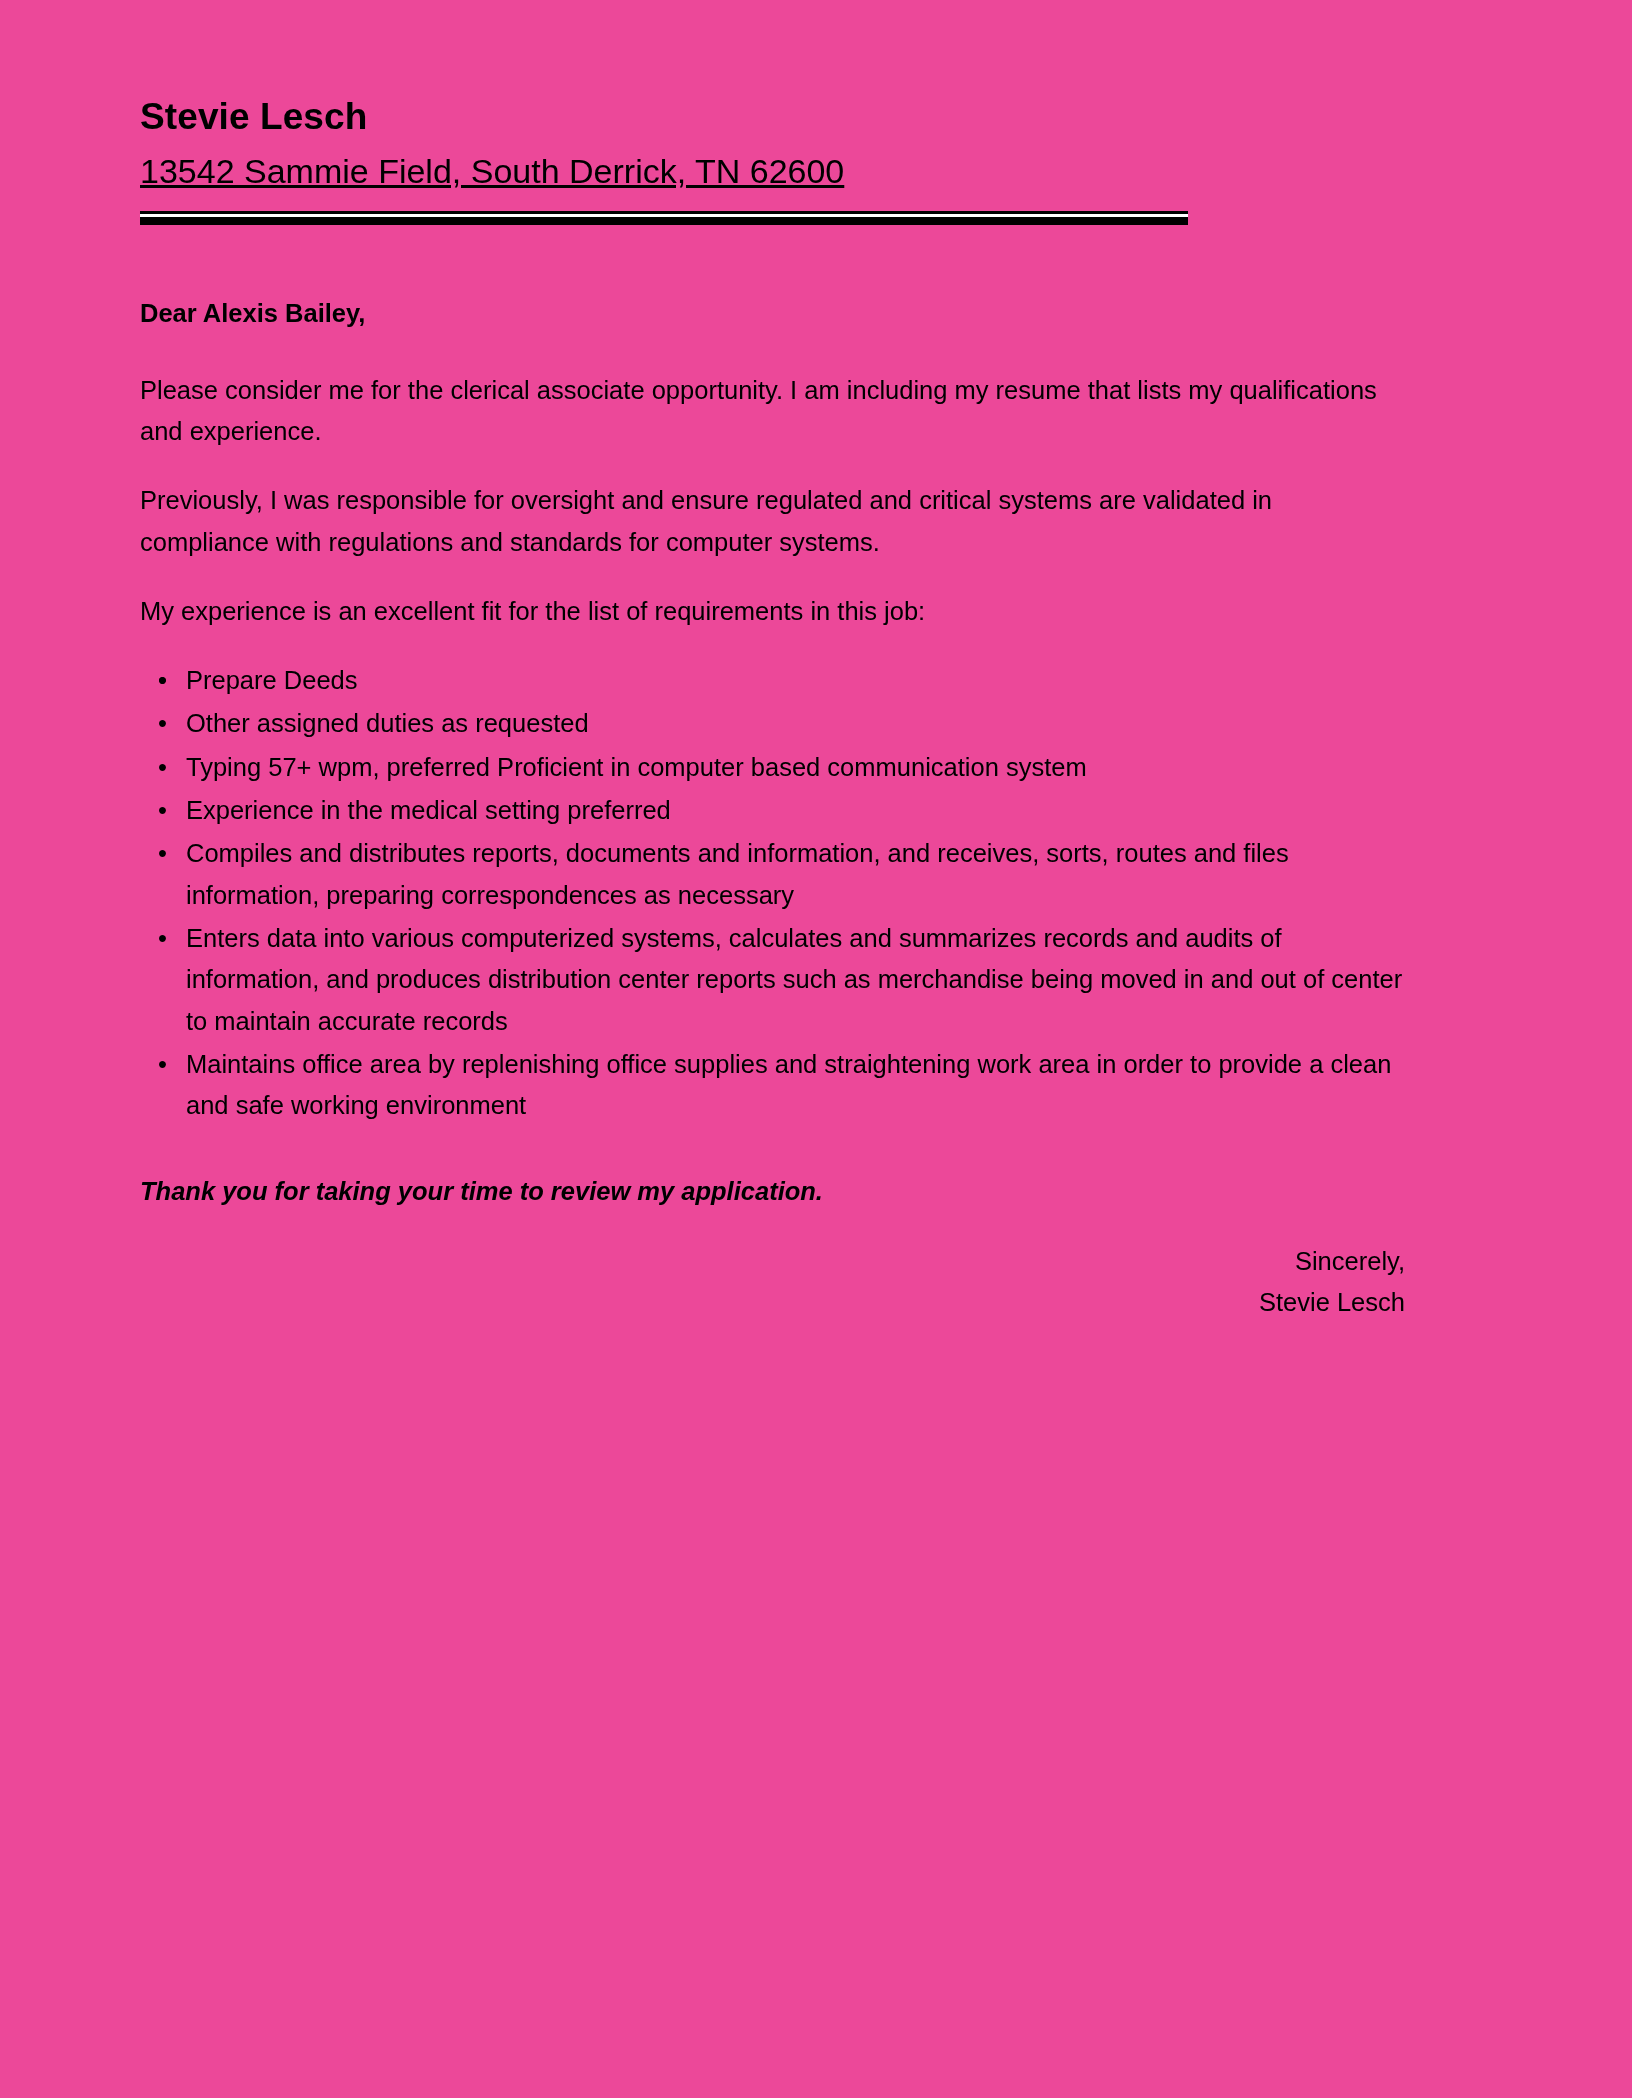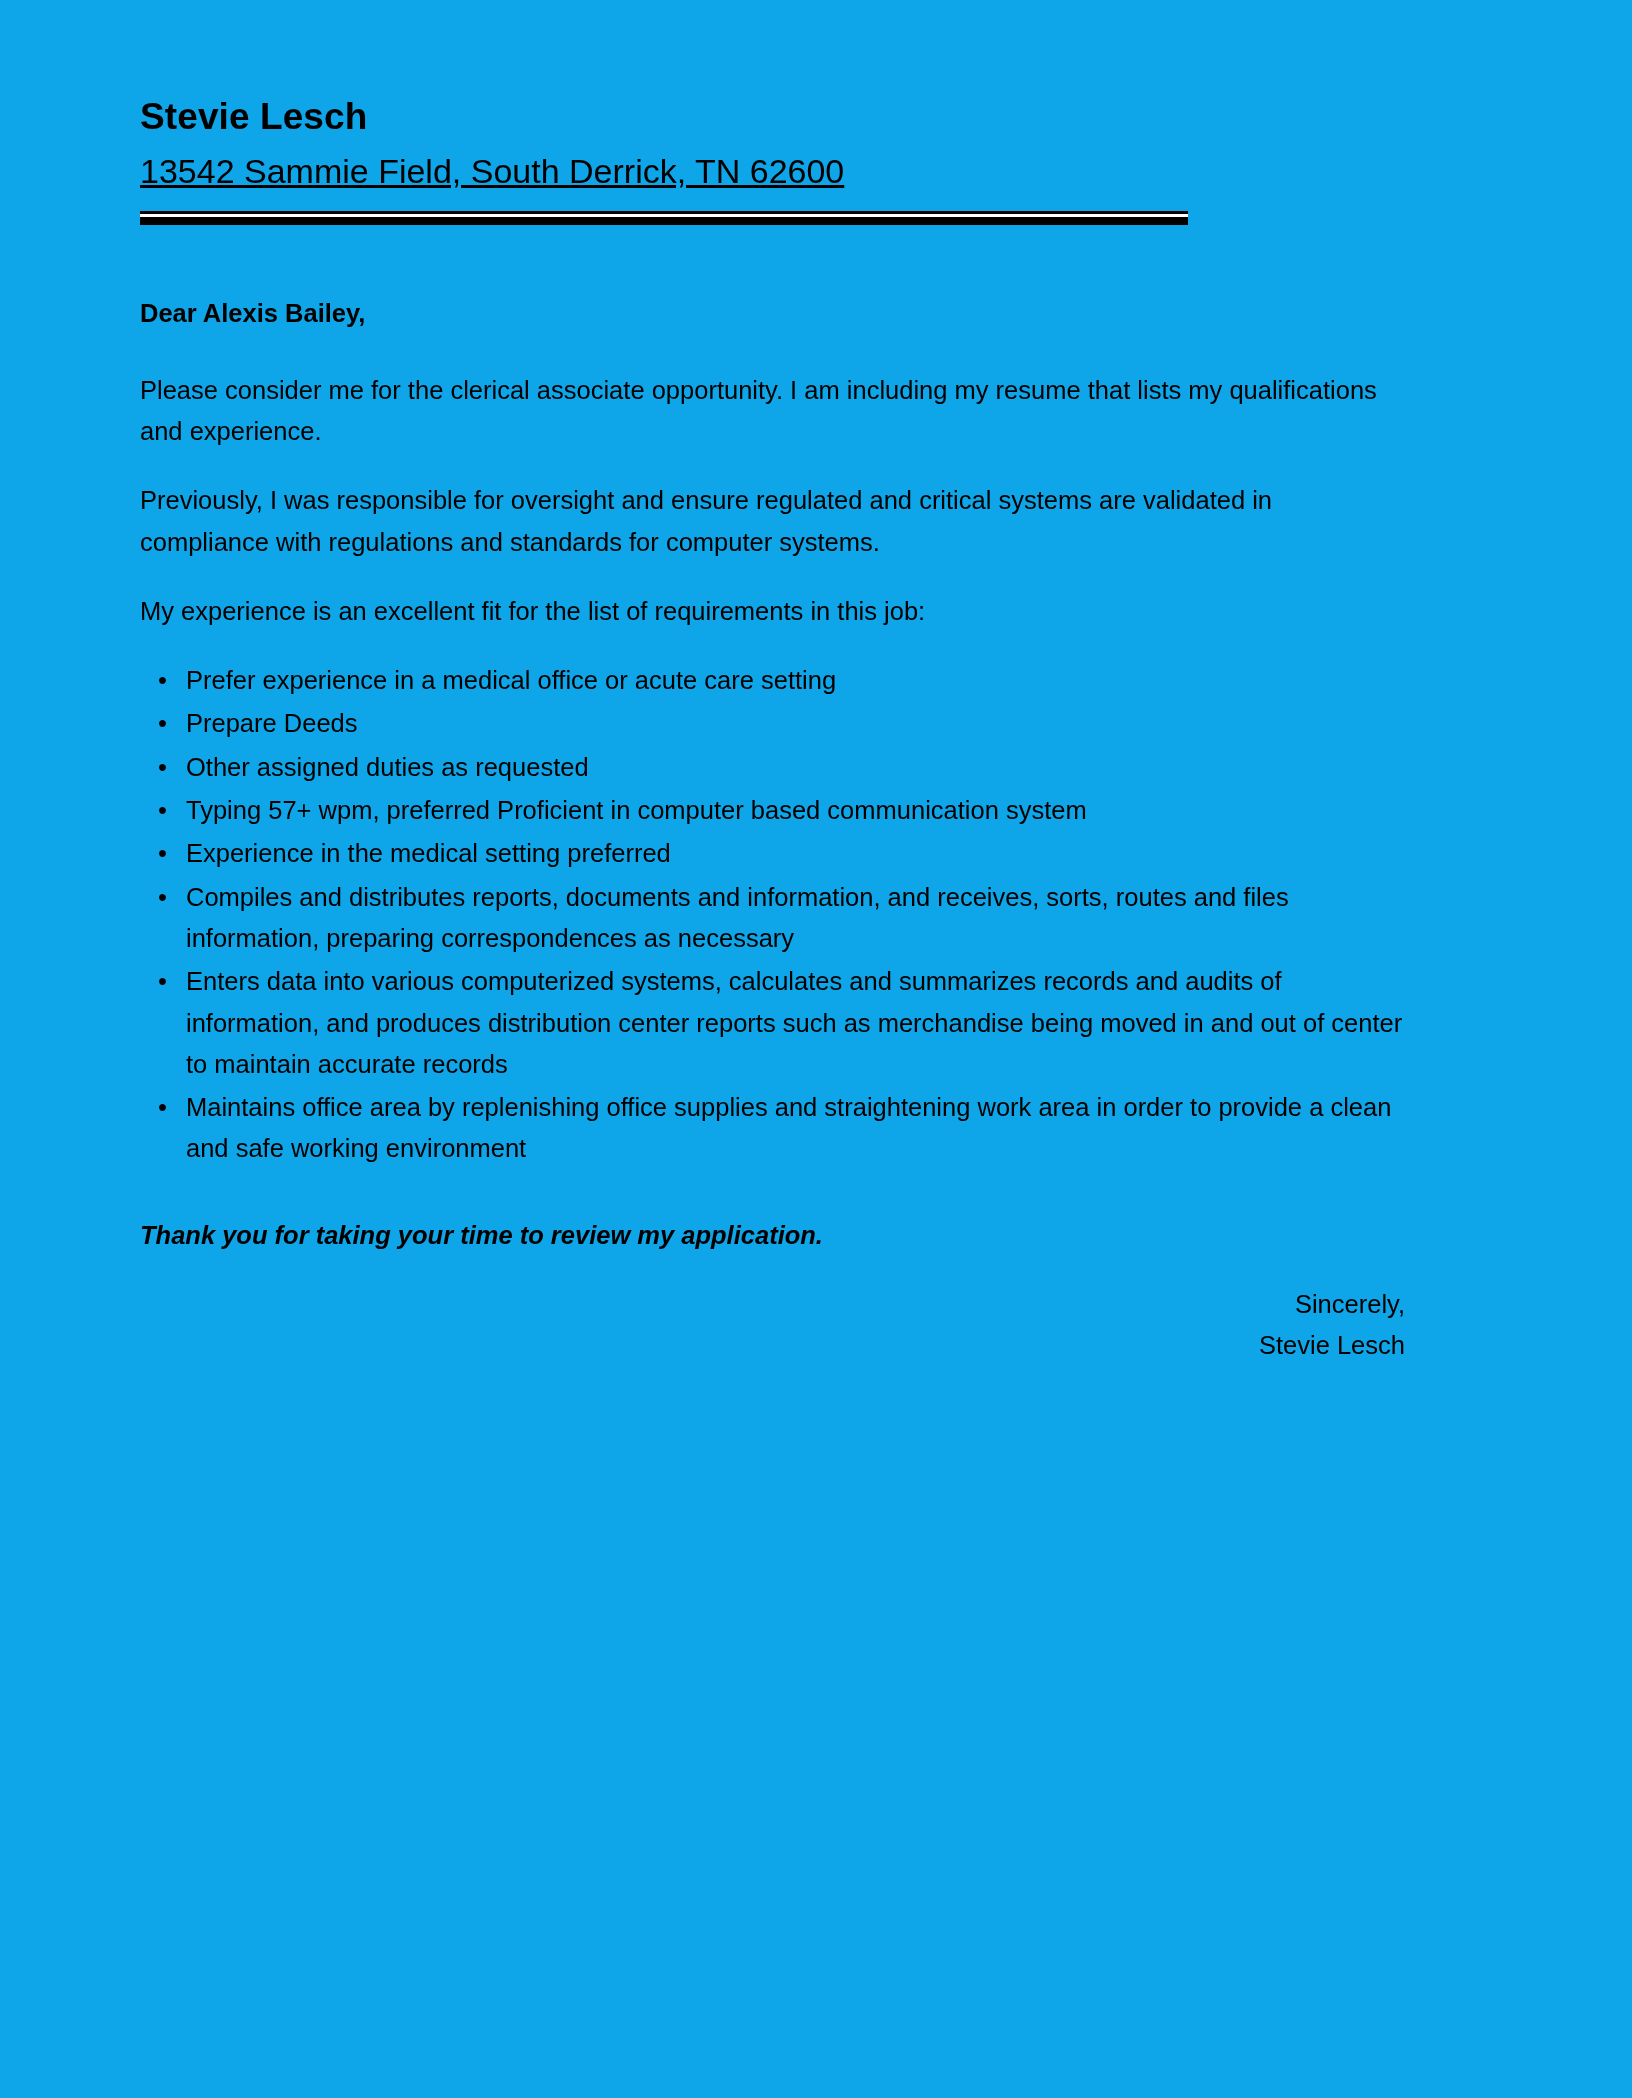--- a/index.html
+++ b/index.html
@@ -11,21 +11,21 @@
     width: 1632px;
     height: 2098px;
     font-family: "Liberation Sans", sans-serif;
     color: #000000;
     -webkit-font-smoothing: antialiased;
   }
   .page {
     position: relative;
     width: 1632px;
     height: 2098px;
-    background: #0ea5e9;
+    background: #ec4899;
     box-sizing: border-box;
     padding: 15px;
     overflow: hidden;
   }
   .content {
     position: absolute;
     left: 140px;
     top: 96px;
     width: 1352px;
   }
@@ -154,21 +154,20 @@
 
       <p class="para">Please consider me for the clerical associate opportunity. I am including my resume that lists my qualifications and experience.</p>
 
       <p class="para">Previously, I was responsible for oversight and ensure regulated and critical systems are validated in compliance with regulations and standards for computer systems.</p>
 
       <p class="para lead-in">My experience is an excellent fit for the list of requirements in this job:</p>
 
       <ul class="requirements">
         <li>
           <span class="bullet">•</span>
-          <span>Prefer experience in a medical office or acute care setting</span>
         </li>
         <li>
           <span class="bullet">•</span>
           <span>Prepare Deeds</span>
         </li>
         <li>
           <span class="bullet">•</span>
           <span>Other assigned duties as requested</span>
         </li>
         <li>

